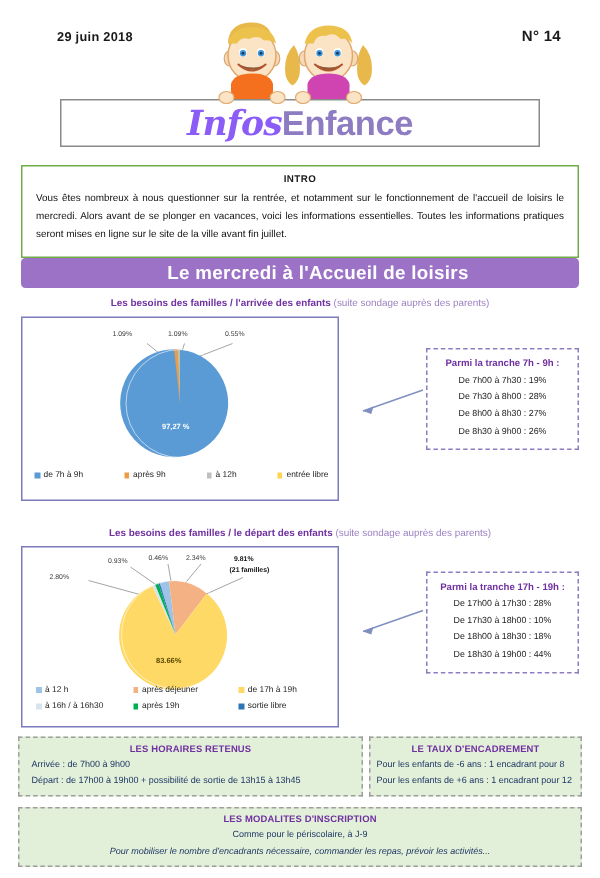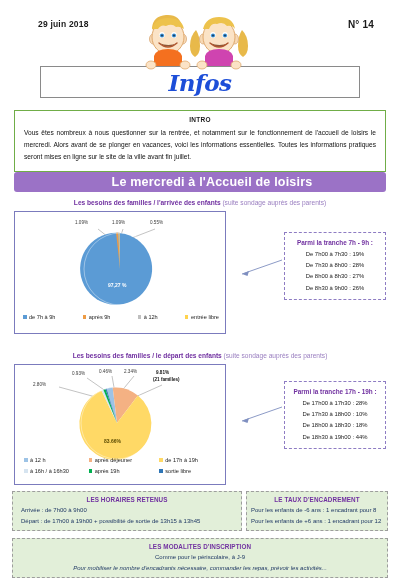--- a/index.html
+++ b/index.html
@@ -10,21 +10,21 @@
   }
   .page{position:relative;width:400px;height:452px;}
 
   
   .header{position:relative;height:100px;}
   .hdr-date{position:absolute;left:38px;top:19px;font-size:8.5px;font-weight:bold;letter-spacing:.2px;}
   .hdr-num{position:absolute;right:26px;top:19px;font-size:10px;font-weight:bold;letter-spacing:.2px;}
   .logobox{position:absolute;left:40px;top:66px;width:320px;height:32px;border:1px solid #8a8a8a;background:#fff;box-sizing:border-box;}
   .logotext{position:absolute;left:40px;top:66px;width:320px;height:32px;
     display:flex;align-items:center;justify-content:center;z-index:3;}
-  .logo-infos{font-family:"DejaVu Serif",serif;font-style:italic;font-weight:bold;font-size:23px;color:#1d4ed8;letter-spacing:-0.5px;}
+  .logo-infos{font-family:"DejaVu Serif",serif;font-style:italic;font-weight:bold;font-size:23px;color:#8b5cf6;letter-spacing:-0.5px;}
   .logo-enfance{font-weight:bold;font-size:23px;color:#8e7cc3;letter-spacing:-0.3px;}
   .kids-svg{position:absolute;left:140px;top:8px;z-index:4;}
 
   
   .intro{position:absolute;left:14px;top:110px;width:372px;height:62px;
     border:1.3px solid #70ad47;box-sizing:border-box;background:#fff;}
   .intro-title{text-align:center;font-size:6.5px;font-weight:bold;margin-top:5px;letter-spacing:.3px;}
   .intro-body{font-size:6.6px;line-height:1.85;text-align:justify;padding:4px 9px 0 9px;color:#111;}
 
   
@@ -106,20 +106,21 @@
         <path d="M12 35 q9 8 18 0" fill="none" stroke="#b0562e" stroke-width="1.4" stroke-linecap="round"></path>
         <path d="M7 48 q2-7 14-7 q12 0 14 7 l0 10 l-28 0 z" fill="#cf44b0"></path>
         <ellipse cx="4" cy="57" rx="5" ry="4" fill="#fbe3c6" stroke="#e0a96d" stroke-width="0.8"></ellipse>
         <ellipse cx="38" cy="57" rx="5" ry="4" fill="#fbe3c6" stroke="#e0a96d" stroke-width="0.8"></ellipse>
       </g>
     </svg>
 
     <div class="logobox"></div>
     <div class="logotext">
       <span class="logo-infos">Infos</span>
+        <span class="logo-enfance">Enfance</span>
     </div>
   </div>
 
   <div class="intro">
     <div class="intro-title">INTRO</div>
     <div class="intro-body">Vous êtes nombreux à nous questionner sur la rentrée, et notamment sur le fonctionnement de l'accueil de loisirs le mercredi. Alors avant de se plonger en vacances, voici les informations essentielles. Toutes les informations pratiques seront mises en ligne sur le site de la ville avant fin juillet.</div>
   </div>
 
   <div class="banner">
     <span>Le mercredi à l'Accueil de loisirs</span>

